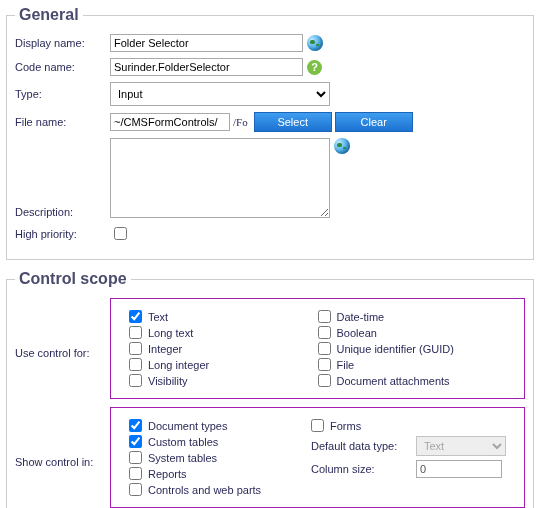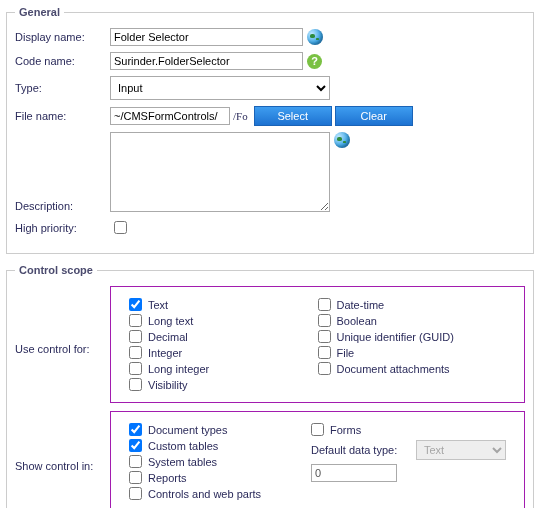--- a/index.html
+++ b/index.html
@@ -13,21 +13,21 @@
     width: 540px;
   }
   fieldset {
     border: 1px solid #ccc;
     margin: 0 0 10px 0;
     padding: 10px 8px 10px 8px;
   }
   legend {
     color: #4b4b6e;
     font-weight: bold;
-    font-size: 11px;
+    font-size: 16px;
     padding: 0 4px;
   }
   .row {
     display: flex;
     align-items: center;
     margin-bottom: 6px;
   }
   .row .label {
     width: 95px;
     color: #2a2a5a;
@@ -189,24 +189,20 @@
           <div class="cb-row">
               <input type="checkbox" checked="" style="">
               <label>Text</label>
             </div>
           <div class="cb-row">
               <input type="checkbox" style="">
               <label>Long text</label>
             </div>
           <div class="cb-row">
               <input type="checkbox" style="">
-              <label>Decimal</label>
-            </div>
-          <div class="cb-row">
-              <input type="checkbox" style="">
               <label>Integer</label>
             </div>
           <div class="cb-row">
               <input type="checkbox" style="">
               <label>Long integer</label>
             </div>
           <div class="cb-row">
               <input type="checkbox" style="">
               <label>Visibility</label>
             </div>
@@ -268,20 +264,21 @@
               <input type="checkbox" style="">
               <label>Forms</label>
             </div>
           <div class="field-inline">
             <div class="flabel">Default data type:</div>
             <select style="width:90px;" class="readonly" disabled="">
               <option>Text</option>
             </select>
           </div>
           <div class="field-inline">
+            <div class="flabel">Column size:</div>
             <input type="text" style="width: 86px;" class="readonly" disabled="" value="0">
           </div>
         </div>
       </div>
     </div>
   </div>
 
 </fieldset>
 
 </body></html>

